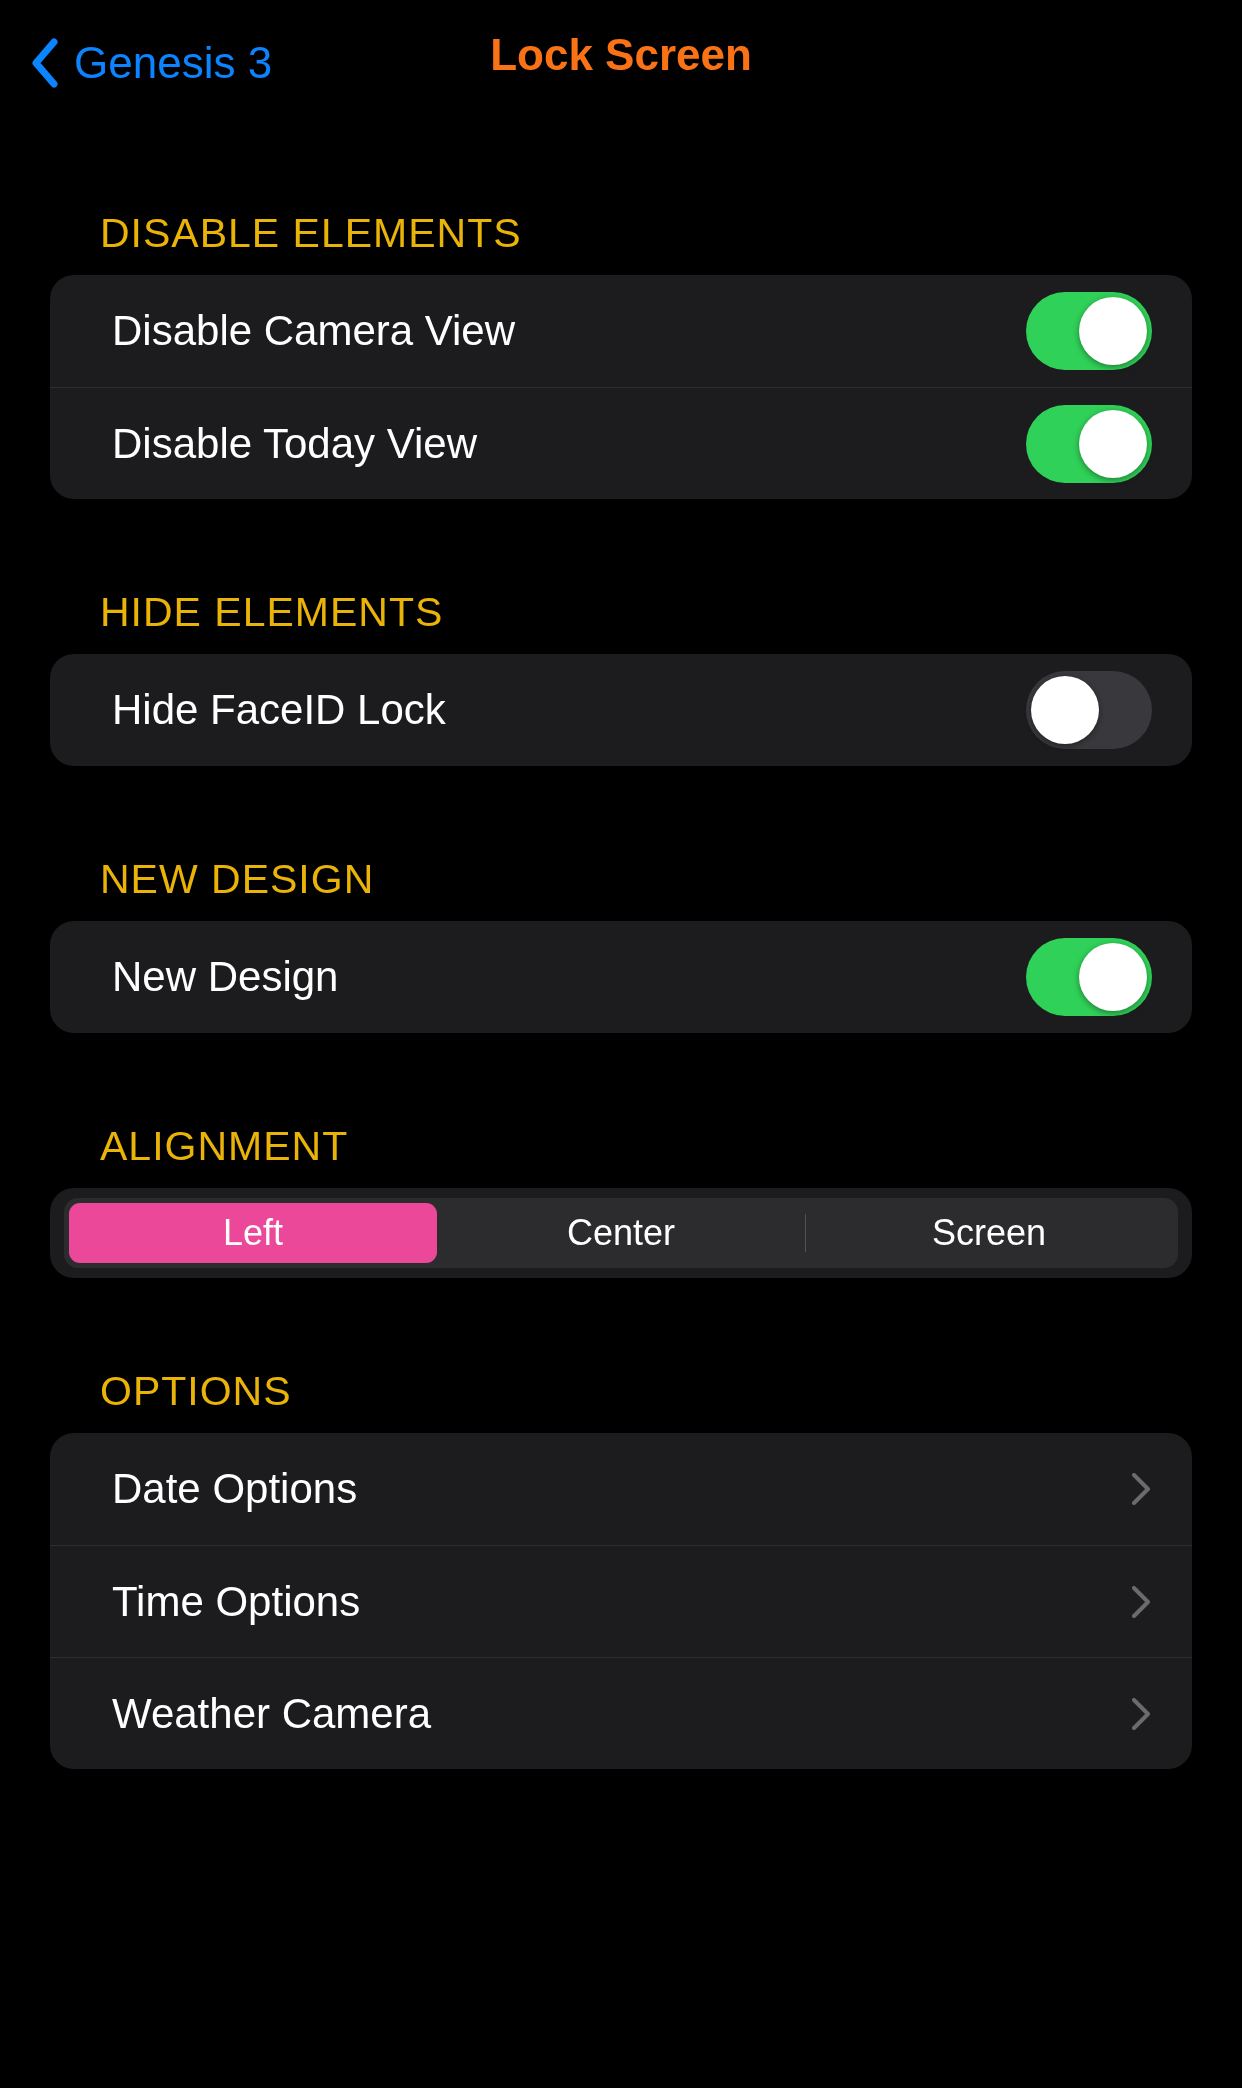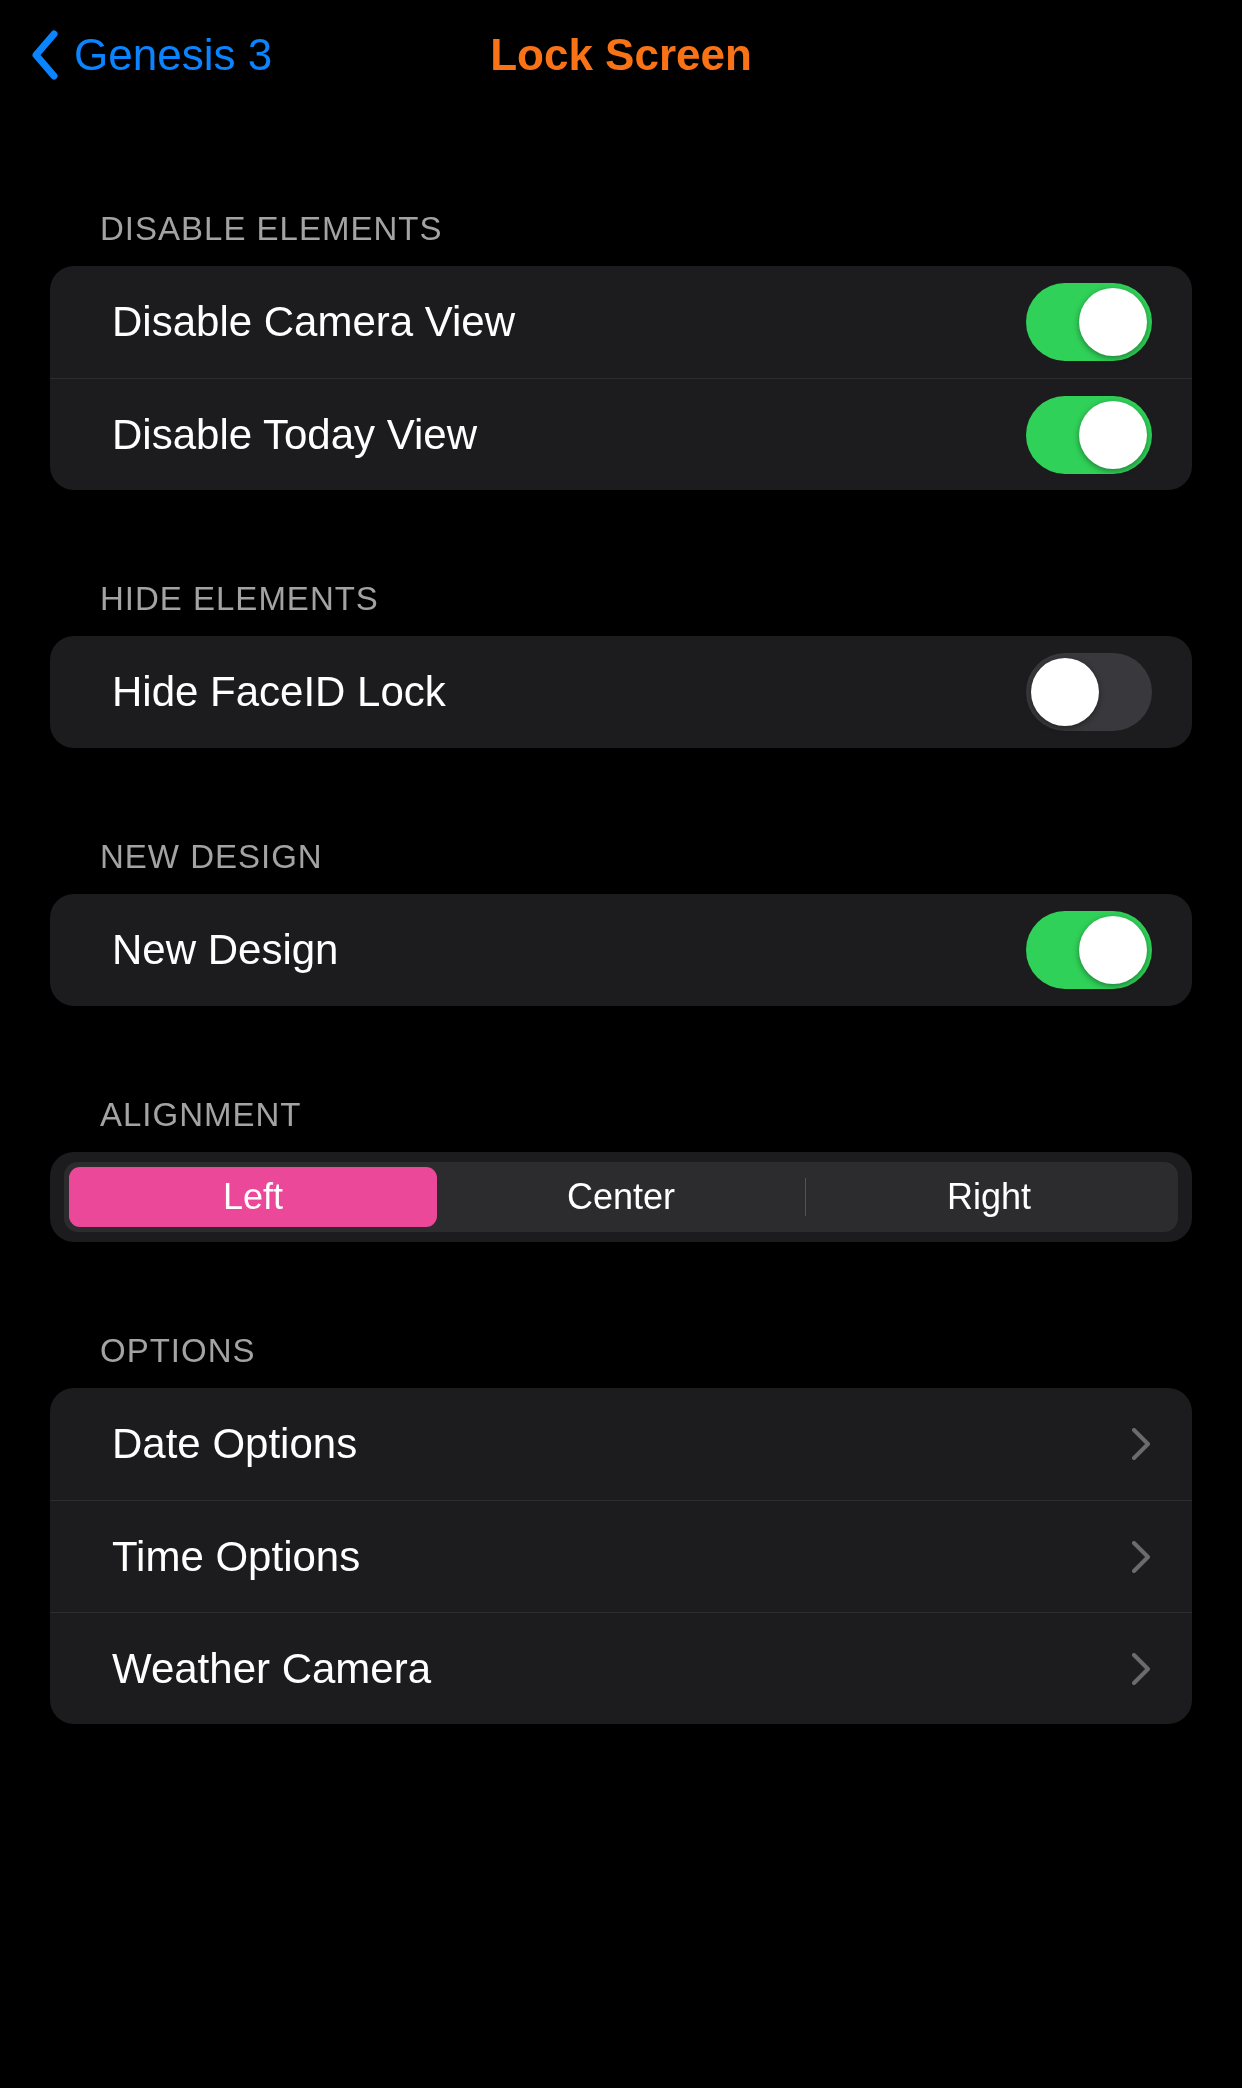--- a/index.html
+++ b/index.html
@@ -16,21 +16,21 @@
     position: relative;
     height: 110px;
     display: flex;
     align-items: center;
     justify-content: center;
     padding: 0 30px;
   }
   .back-button {
     position: absolute;
     left: 30px;
-    top: 0;
+    top: 8px;
     height: 100%;
     display: flex;
     align-items: center;
     color: #0a84ff;
     font-size: 44px;
     font-weight: 400;
     cursor: pointer;
   }
   .back-chevron {
     width: 30px;
@@ -41,24 +41,24 @@
     font-size: 44px;
     font-weight: 600;
     color: #f97316;
   }
 
   .content {
     padding: 0 50px;
   }
 
   .section-header {
-    font-size: 33px;
+    font-size: 41px;
     font-weight: 400;
     letter-spacing: 1px;
-    color: #a3a3a3;
+    color: #eab308;
     text-transform: uppercase;
     padding: 0 50px 18px 50px;
   }
   .first-section-gap { height: 100px; }
   .section-gap { height: 90px; }
 
   .group {
     background: #1c1c1e;
     border-radius: 24px;
     overflow: hidden;
@@ -213,21 +213,21 @@
   <div class="section-header">Alignment</div>
   <div class="segmented-wrapper">
     <div class="segmented">
       <div class="segment selected">
           <span>Left</span>
         </div>
       <div class="segment">
           <span>Center</span>
         </div>
       <div class="segment">
-          <span>Right</span>
+          <span>Screen</span>
         </div>
     </div>
   </div>
 
   <div class="section-gap"></div>
 
   <div class="section-header">Options</div>
   <div class="group">
     <div class="row nav-row">
       <div class="row-label">Date Options</div>

